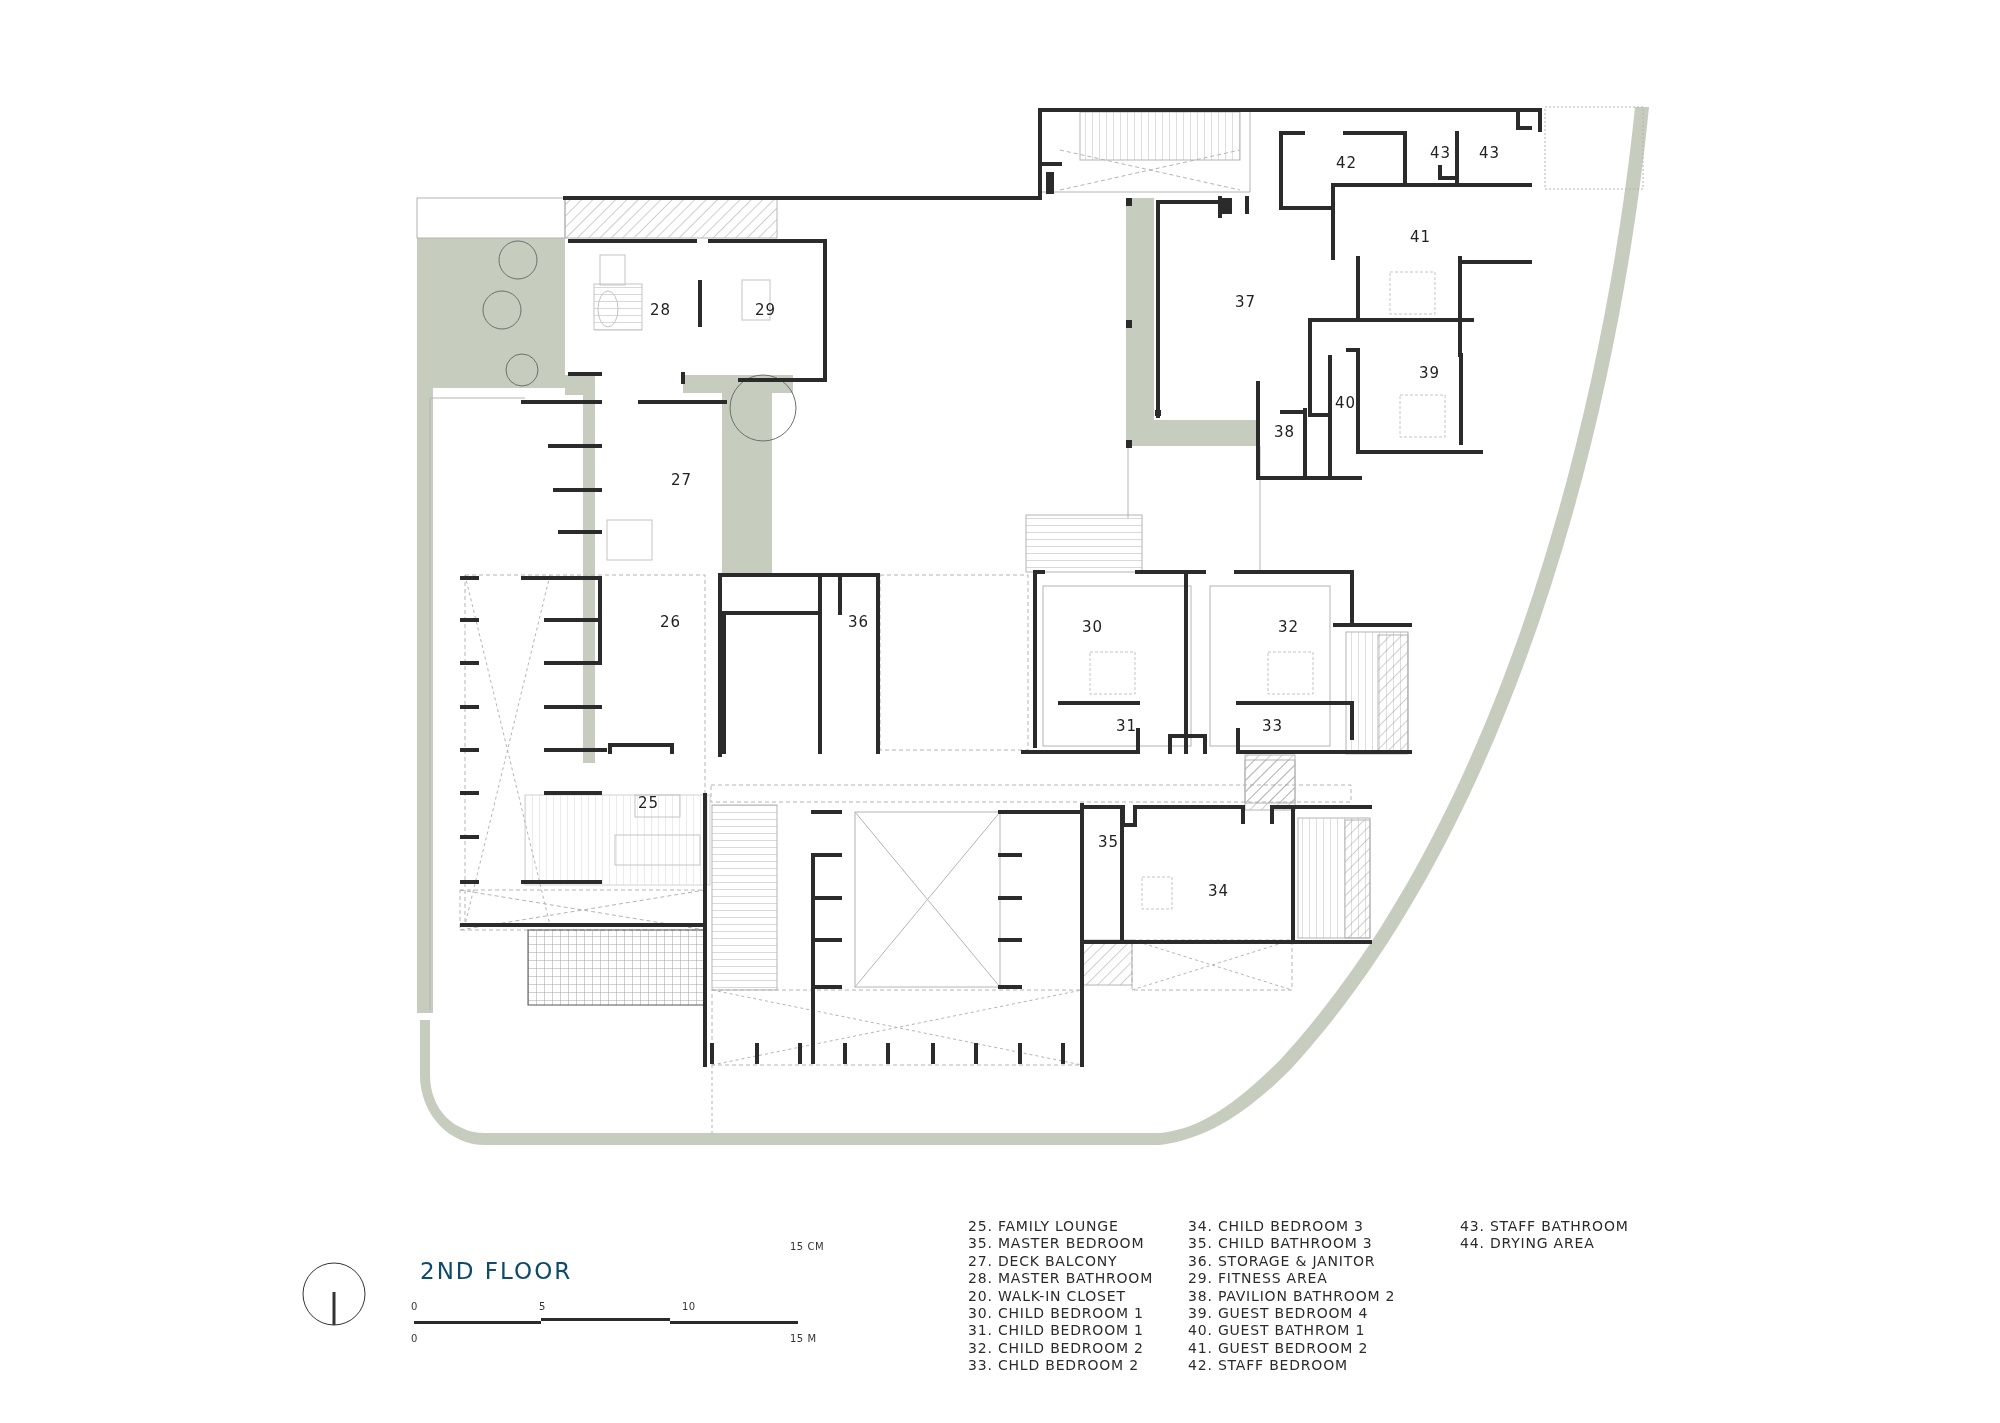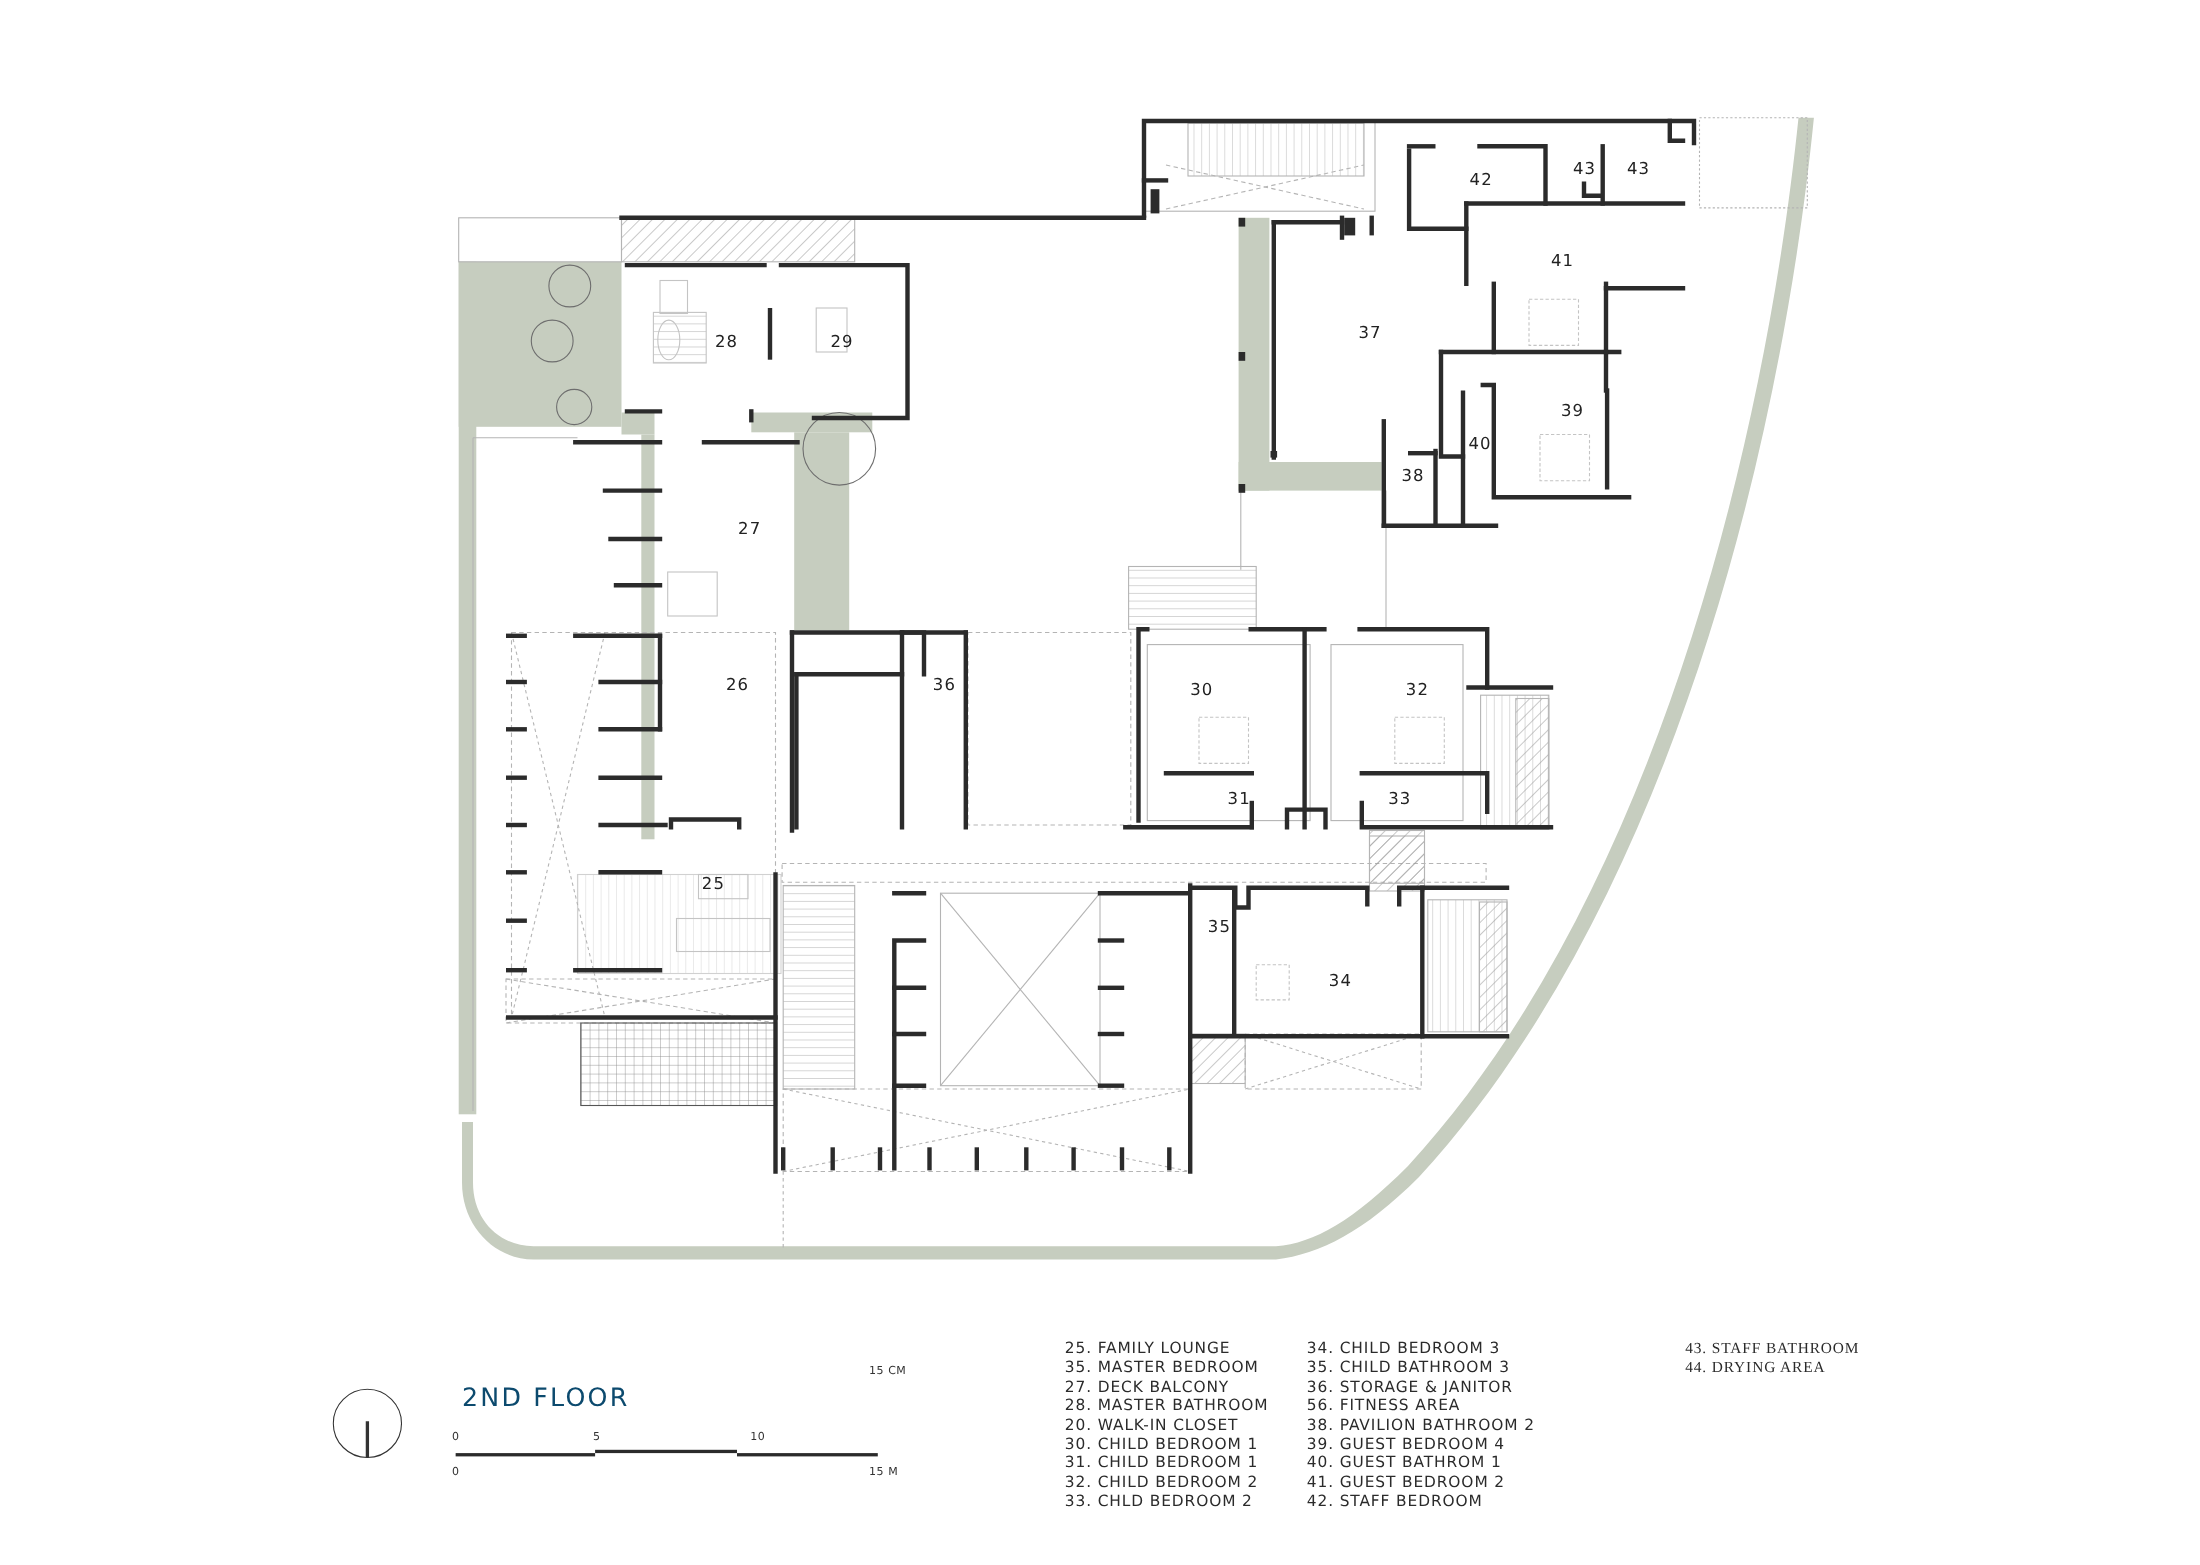--- a/index.html
+++ b/index.html
@@ -5,21 +5,21 @@
   html, body { margin:0; padding:0; background:#ffffff; }
   body { width:2000px; height:1423px; position:relative; overflow:hidden;
          font-family:"Liberation Sans", "DejaVu Sans", sans-serif; color:#2a2a2a; }
   #plan { position:absolute; left:0; top:0; width:2000px; height:1423px; }
   .rlabel { font-family:"DejaVu Sans", sans-serif; font-size:15px; fill:#222; letter-spacing:1px; }
   .legend { position:absolute; top:1218px; font-family:"DejaVu Sans", sans-serif;
             font-size:14px; letter-spacing:0.8px; color:#2b2b2b; line-height:17.4px; }
   .legend div { white-space:nowrap; }
   #legend-col-1 { left:968px; }
   #legend-col-2 { left:1188px; }
-  #legend-col-3 { left:1532px;font-family:Liberation Serif, serif; }
+  #legend-col-3 { left:1460px; }
   #floor-title { position:absolute; left:420px; top:1258px; font-family:"DejaVu Sans", sans-serif;
                  font-size:23px; letter-spacing:2px; color:#0c4a6e; }
   .scale-txt { position:absolute; font-family:"DejaVu Sans", sans-serif; font-size:10px; color:#333; letter-spacing:0.5px; }
   #north-arrow { position:absolute; left:302px; top:1262px; width:64px; height:64px; }
   #scale-bar { position:absolute; left:414px; top:1315px; width:390px; height:12px; }
 </style>
 </head>
 <body>
 
 <svg id="plan" viewBox="0 0 2000 1423" xmlns="http://www.w3.org/2000/svg">
@@ -298,21 +298,21 @@
   <div>20. WALK-IN CLOSET</div>
   <div>30. CHILD BEDROOM 1</div>
   <div>31. CHILD BEDROOM 1</div>
   <div>32. CHILD BEDROOM 2</div>
   <div>33. CHLD BEDROOM 2</div>
 </div>
 <div class="legend" id="legend-col-2">
   <div>34. CHILD BEDROOM 3</div>
   <div>35. CHILD BATHROOM 3</div>
   <div>36. STORAGE &amp; JANITOR</div>
-  <div>56. FITNESS AREA</div>
+  <div>29. FITNESS AREA</div>
   <div>38. PAVILION BATHROOM 2</div>
   <div>39. GUEST BEDROOM 4</div>
   <div>40. GUEST BATHROM 1</div>
   <div>41. GUEST BEDROOM 2</div>
   <div>42. STAFF BEDROOM</div>
 </div>
 <div class="legend" id="legend-col-3">
   <div>43. STAFF BATHROOM</div>
   <div>44. DRYING AREA</div>
 </div>

